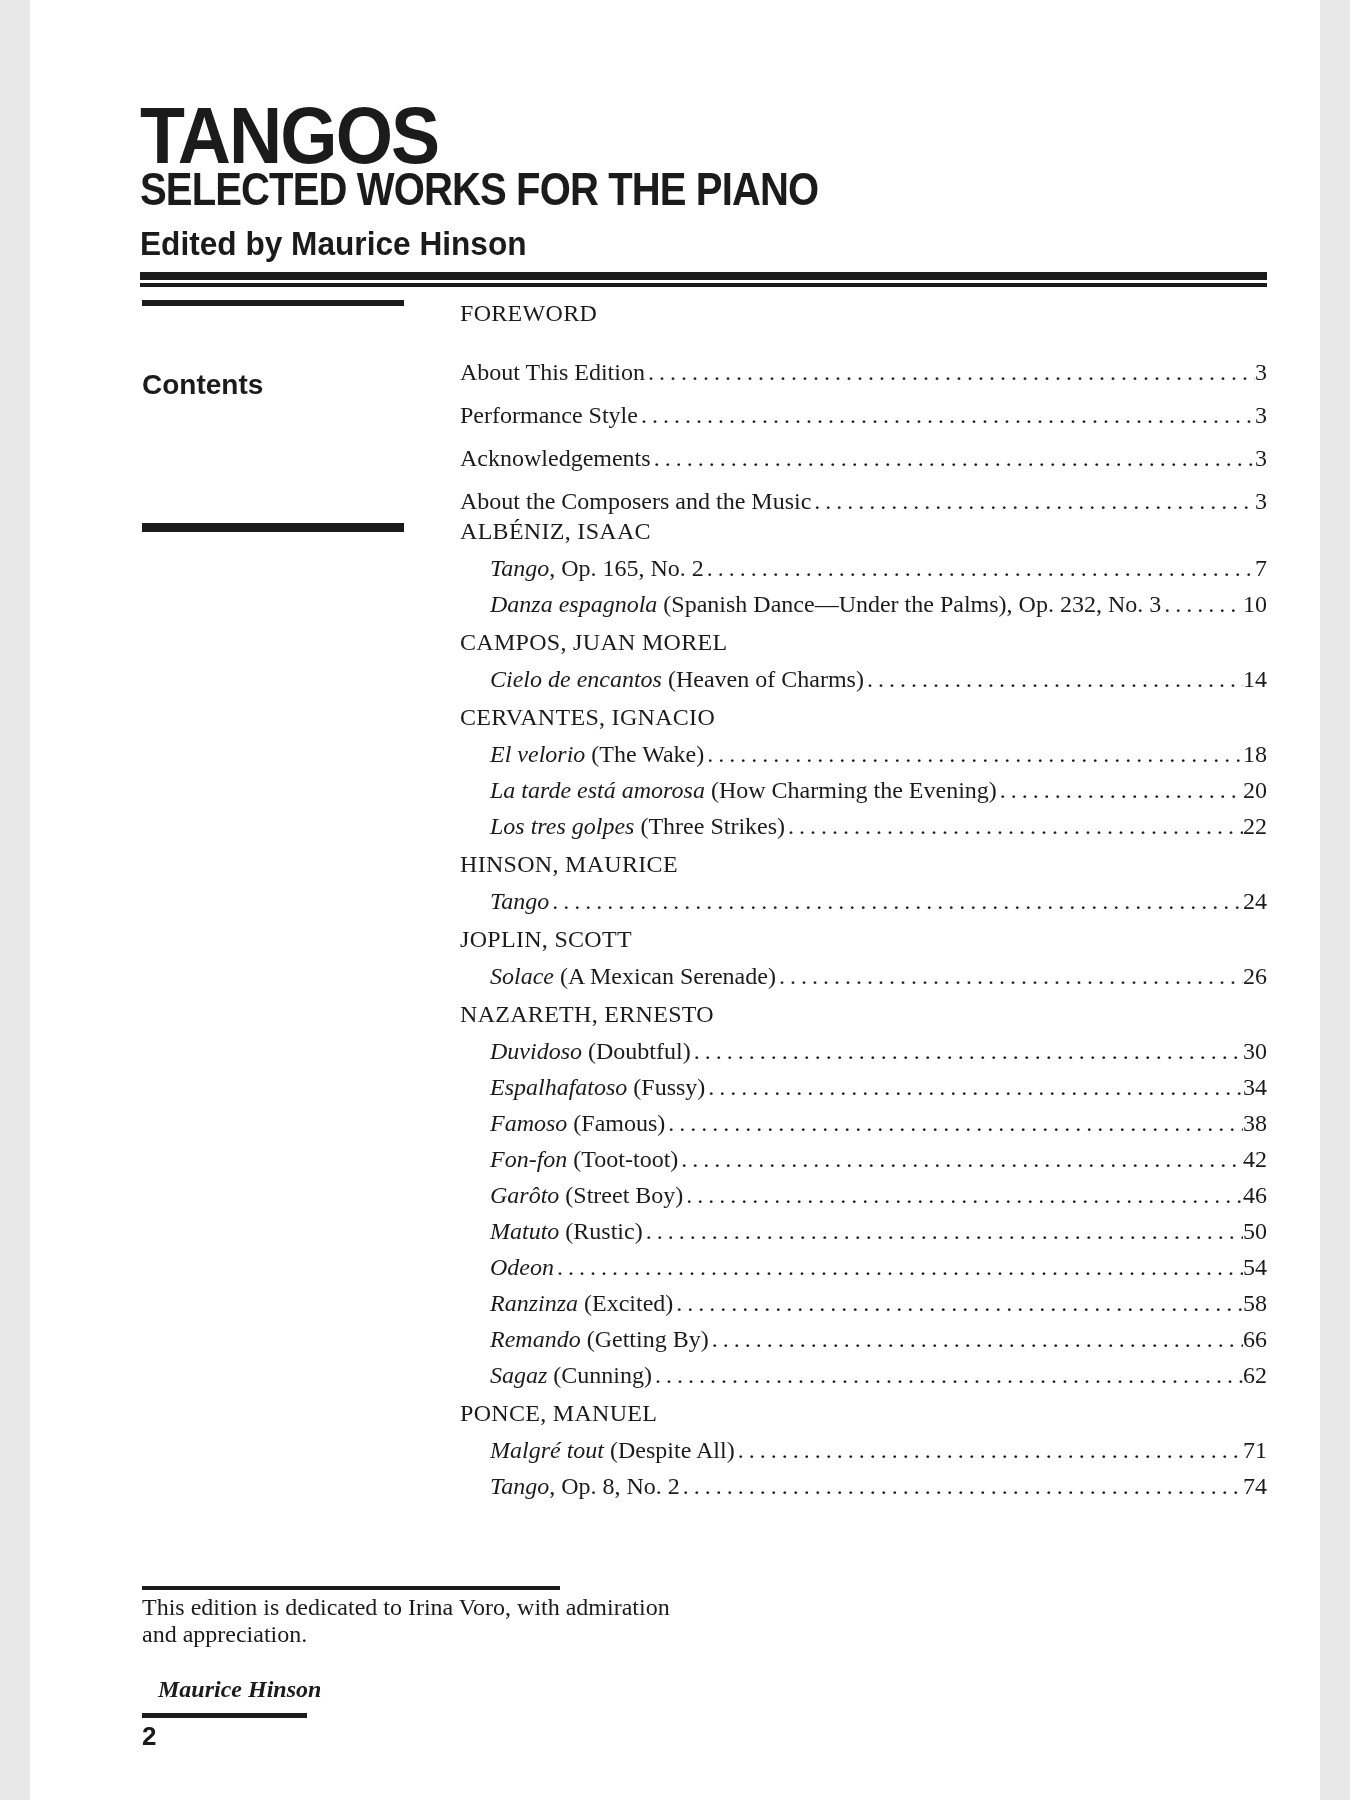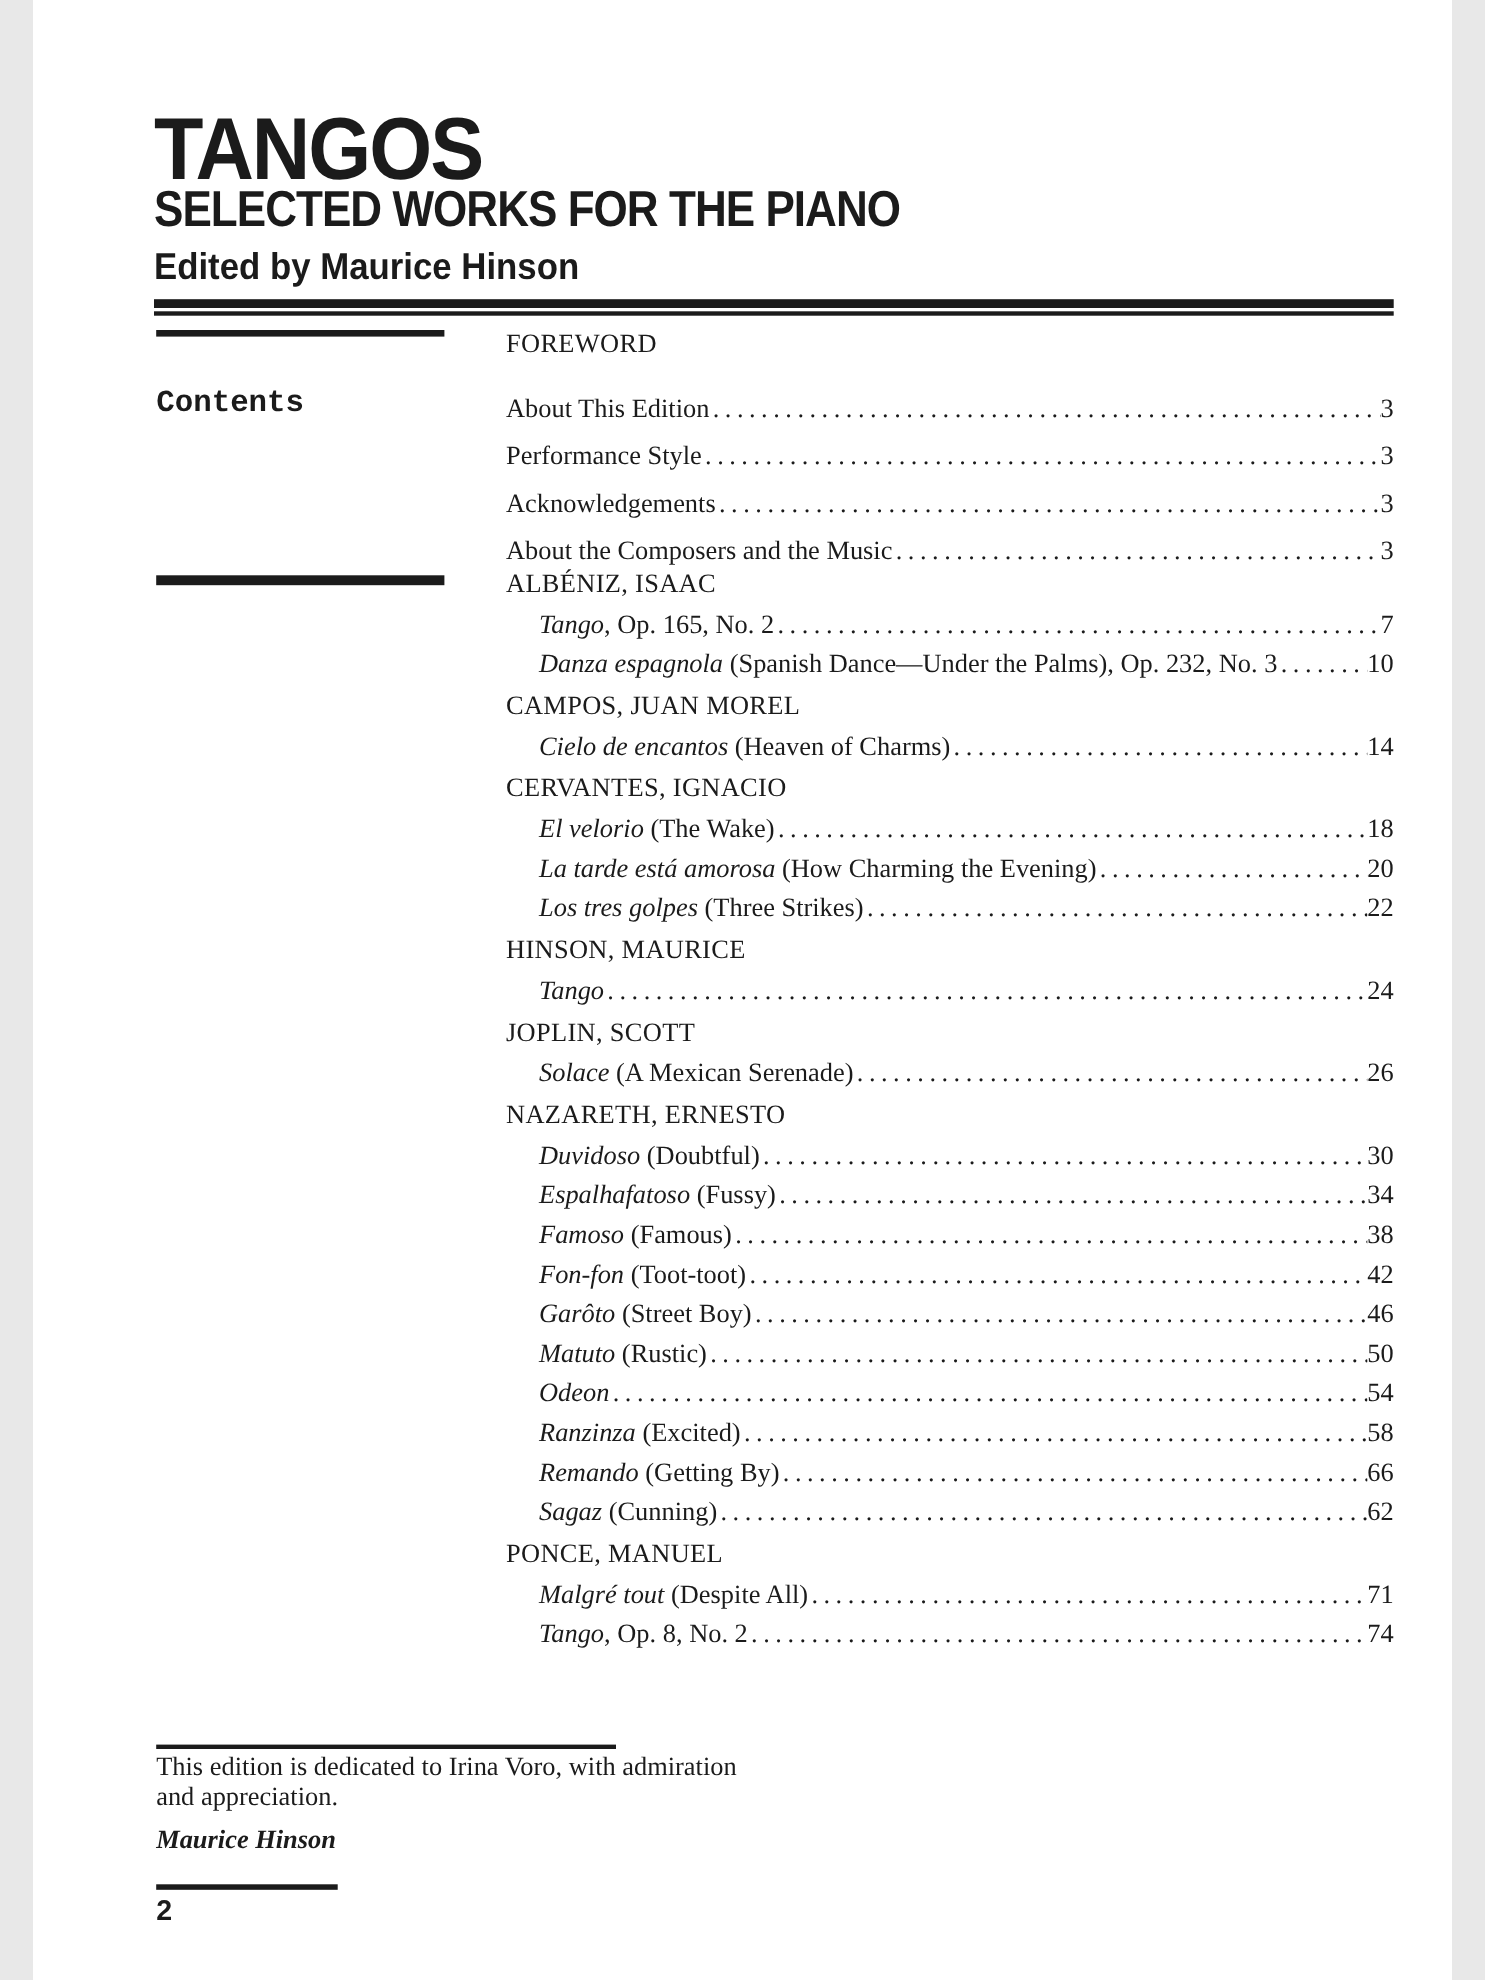--- a/index.html
+++ b/index.html
@@ -43,22 +43,22 @@
     border-top:8px solid #1b1b1b;
     border-bottom:4px solid #1b1b1b;
   }
 
   
   .contents-top-rule {
     position:absolute; left:112px; top:300px;
     width:262px; height:6px; background:#1b1b1b;
   }
   .contents-label {
-    position:absolute; left:112px; top:353px;
-    font-family:Liberation Mono, monospace;
+    position:absolute; left:112px; top:370px;
+    font-family:Liberation Sans, sans-serif;
     font-weight:bold; font-size:28px; line-height:1.1;
   }
   .contents-bottom-rule {
     position:absolute; left:112px; top:523px;
     width:262px; height:9px; background:#1b1b1b;
   }
 
   
   .toc {
     position:absolute; left:430px; top:300px;
@@ -95,21 +95,21 @@
   .dedication-rule {
     position:absolute; left:112px; top:1586px;
     width:418px; height:4px; background:#1b1b1b;
   }
   .dedication {
     position:absolute; left:112px; top:1594px;
     margin:0; font-size:24px; line-height:27px; width:540px;
   }
   .signature {
     position:absolute; left:112px; top:1660px;
-    margin:0; font-size:24px; font-style:italic; font-weight:bold;
+    margin:16px; font-size:24px; font-style:italic; font-weight:bold;
   }
   .footer-rule {
     position:absolute; left:112px; top:1713px;
     width:165px; height:5px; background:#1b1b1b;
   }
   .folio {
     position:absolute; left:112px; top:1721px;
     font-family:"Liberation Sans", sans-serif;
     font-weight:bold; font-size:26px;
   }

